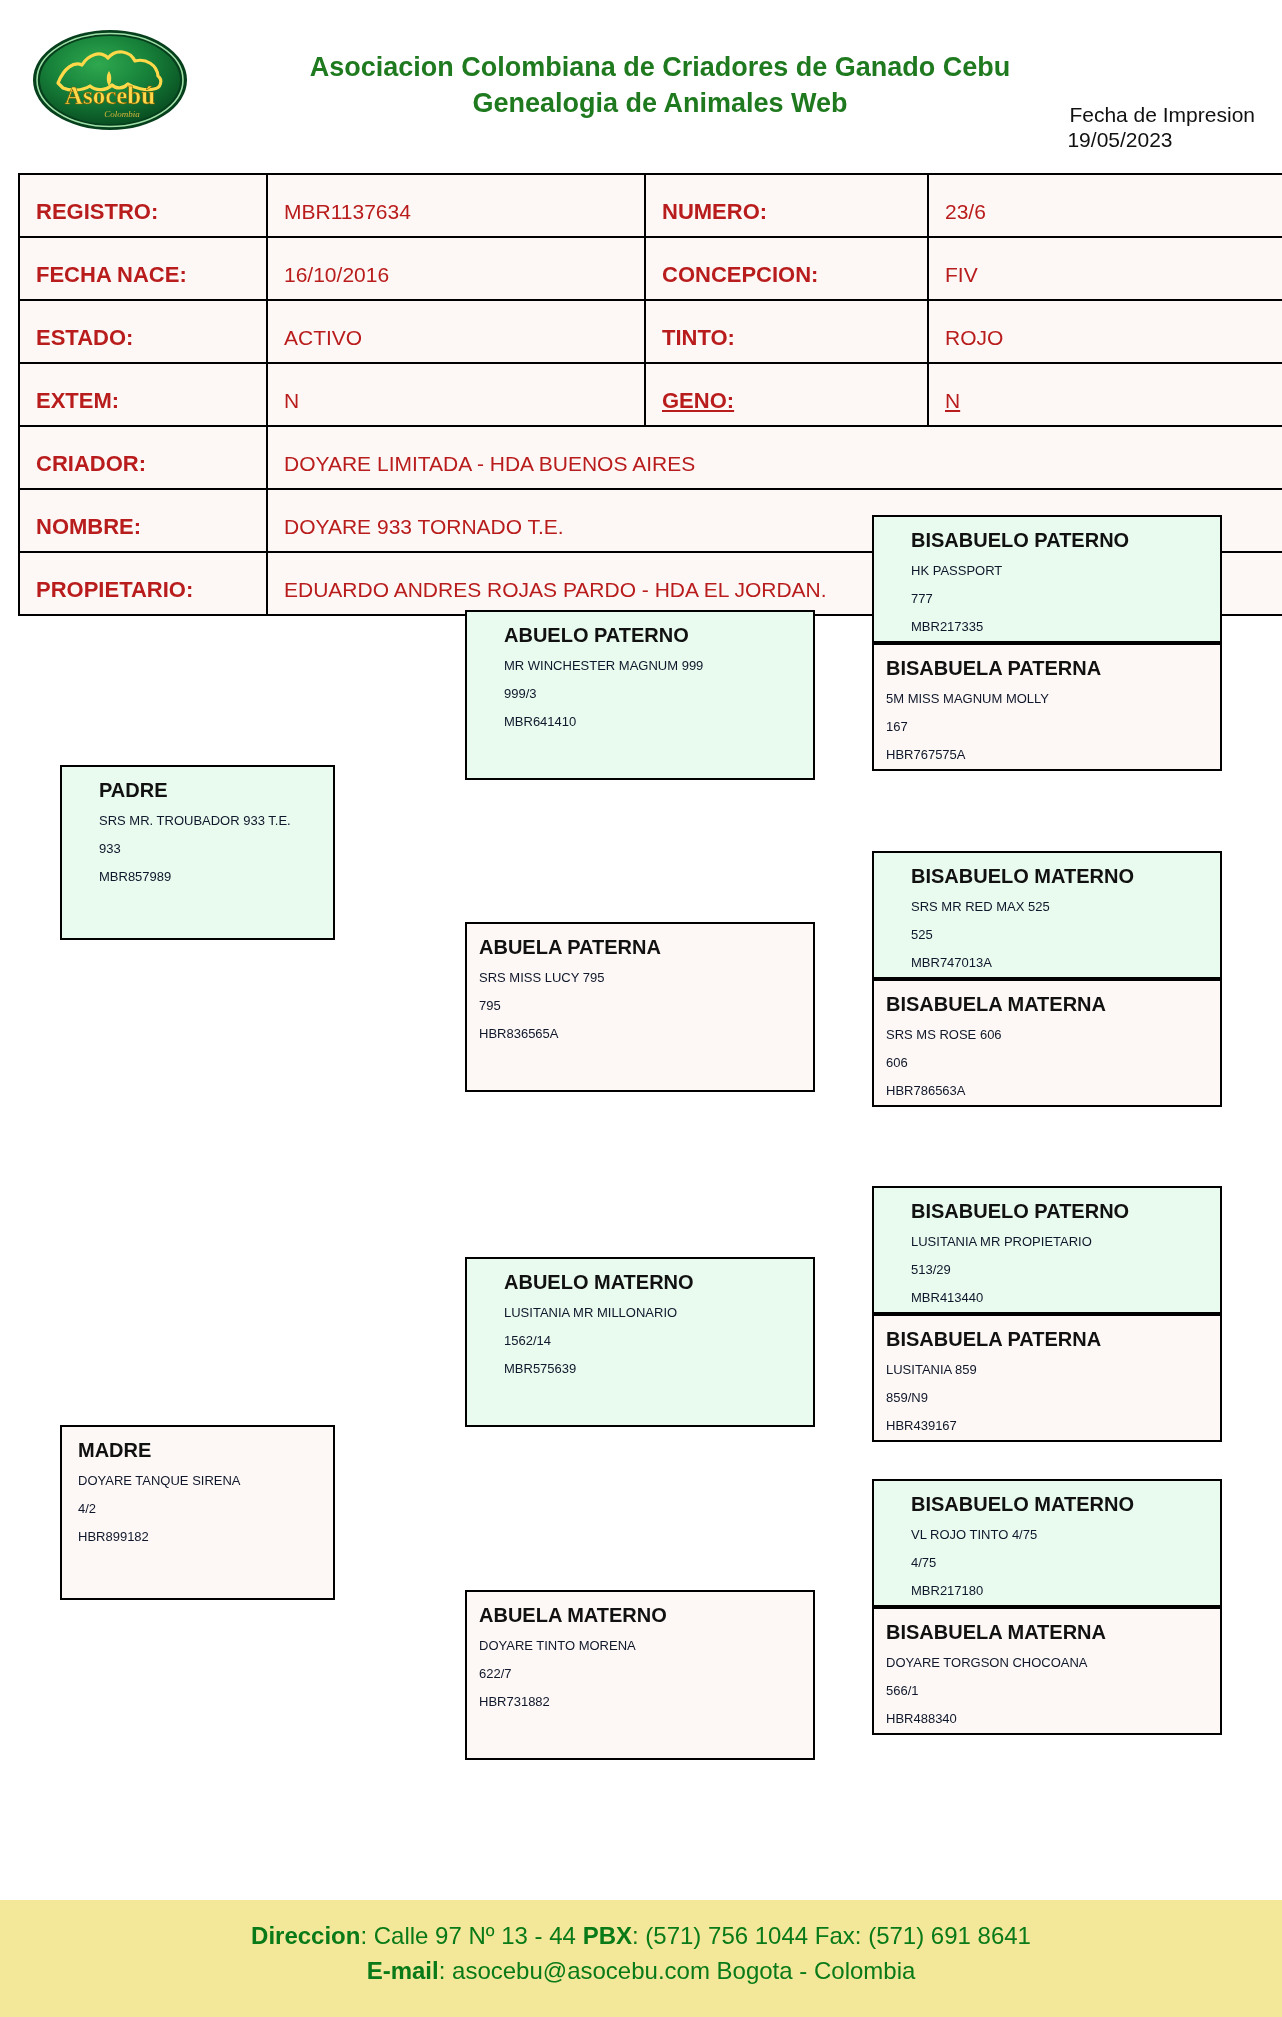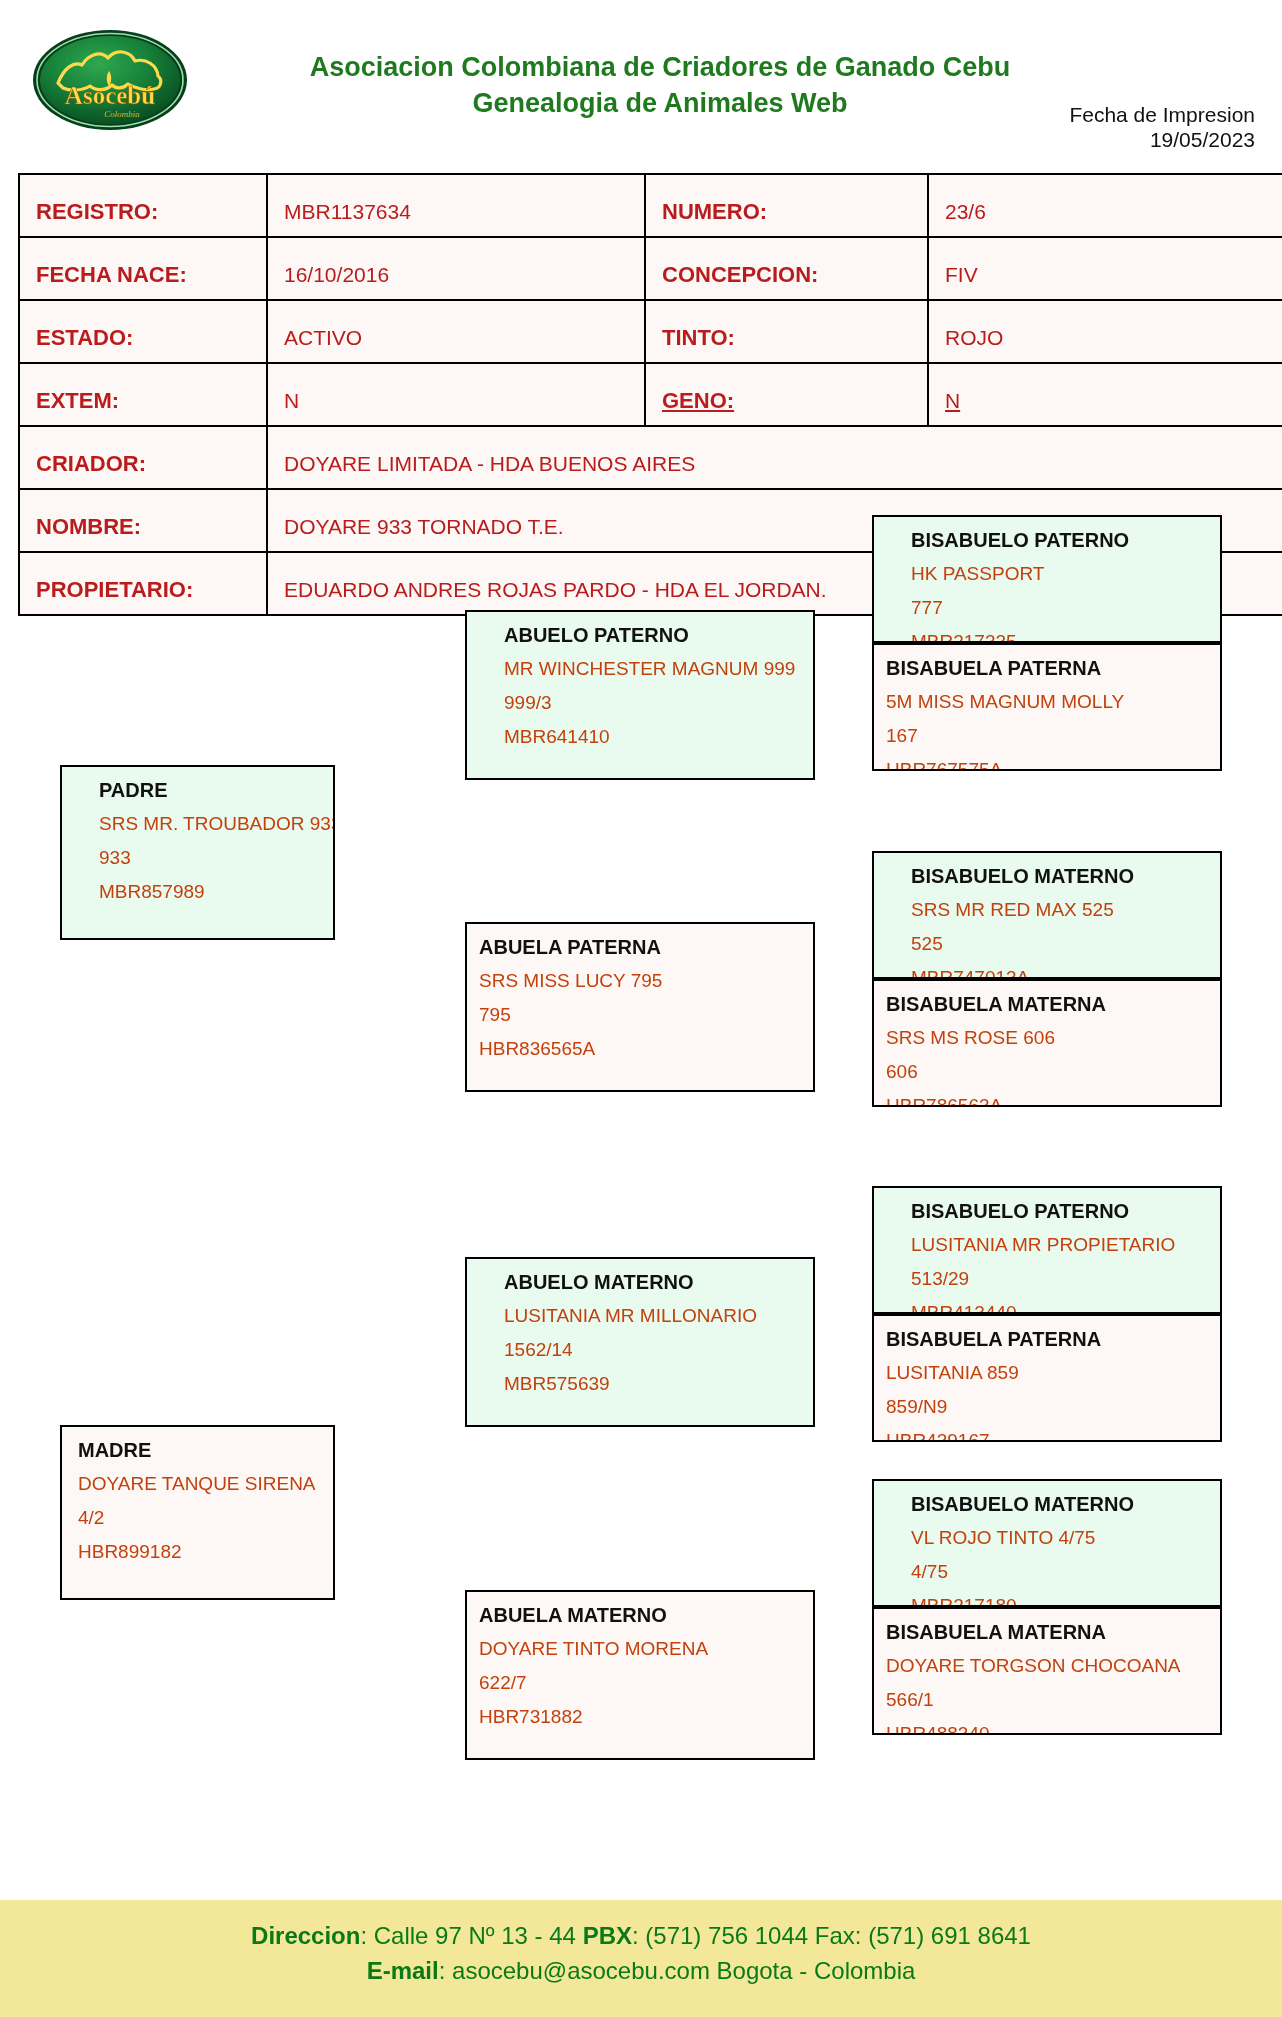--- a/index.html
+++ b/index.html
@@ -34,21 +34,21 @@
     position:absolute;left:230px;top:88px;width:860px;
     text-align:center;
     color:#1f7a1f;font-weight:bold;font-size:27px;line-height:1.15;
     white-space:nowrap;
   }
   .print-label{
     position:absolute;left:985px;top:103px;width:270px;text-align:right;
     color:#111;font-size:21px;line-height:1.15;white-space:nowrap;
   }
   .print-date{
-    position:absolute;left:985px;top:128px;width:270px;text-align:right;
+    position:absolute;left:985px;top:128px;width:270px;text-align:center;
     color:#111;font-size:21px;line-height:1.15;white-space:nowrap;
   }
 
   
   .info-table{
     position:absolute;left:18px;top:173px;width:1208px;
     border-collapse:collapse;
     background:#fdf8f5;
     table-layout:fixed;
   }
@@ -78,21 +78,21 @@
     padding:9px 12px 0 12px;
     overflow:hidden;
   }
   .pbox.male{background:#e9faef;padding-left:37px;}
   .pbox.female{background:#fdf8f5;}
   .pbox .ttl{
     font-weight:bold;font-size:20px;color:#111;
     line-height:1.0;margin:4px 0 14px 0;white-space:nowrap;
   }
   .pbox .ln{
-    font-size:19px;color:#c2410c;line-height:1.0;margin:0 0 15px 0;white-space:nowrap;
+    font-size:13px;color:#0f172a;line-height:1.0;margin:0 0 15px 0;white-space:nowrap;
   }
 
   
   .footer{
     position:absolute;left:0;top:1900px;width:1282px;height:117px;
     background:#f3e79a;
   }
   .f-line{
     position:absolute;left:0;width:1282px;text-align:center;
     color:#0a7a18;font-size:24px;white-space:nowrap;

